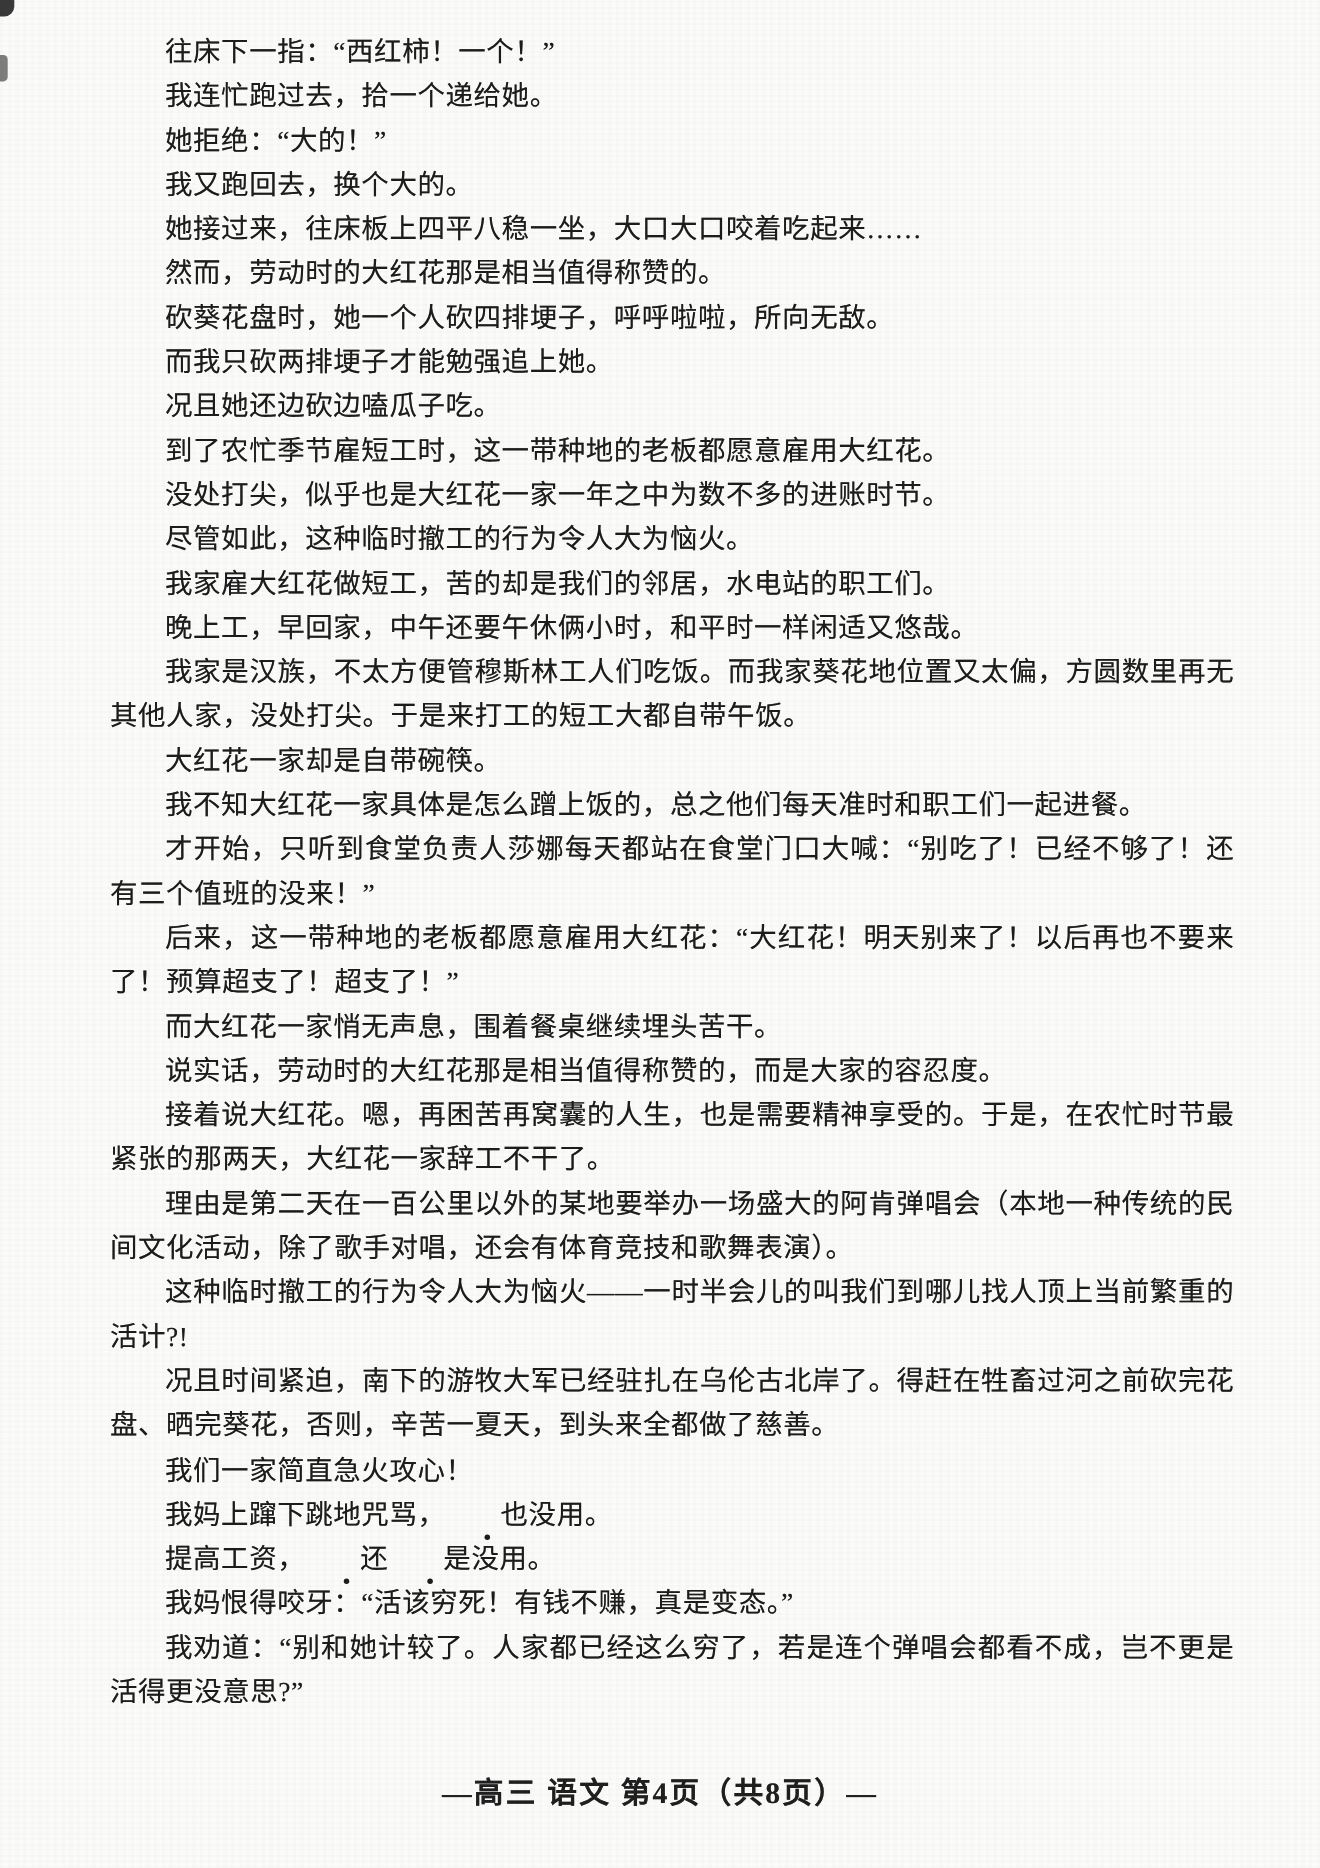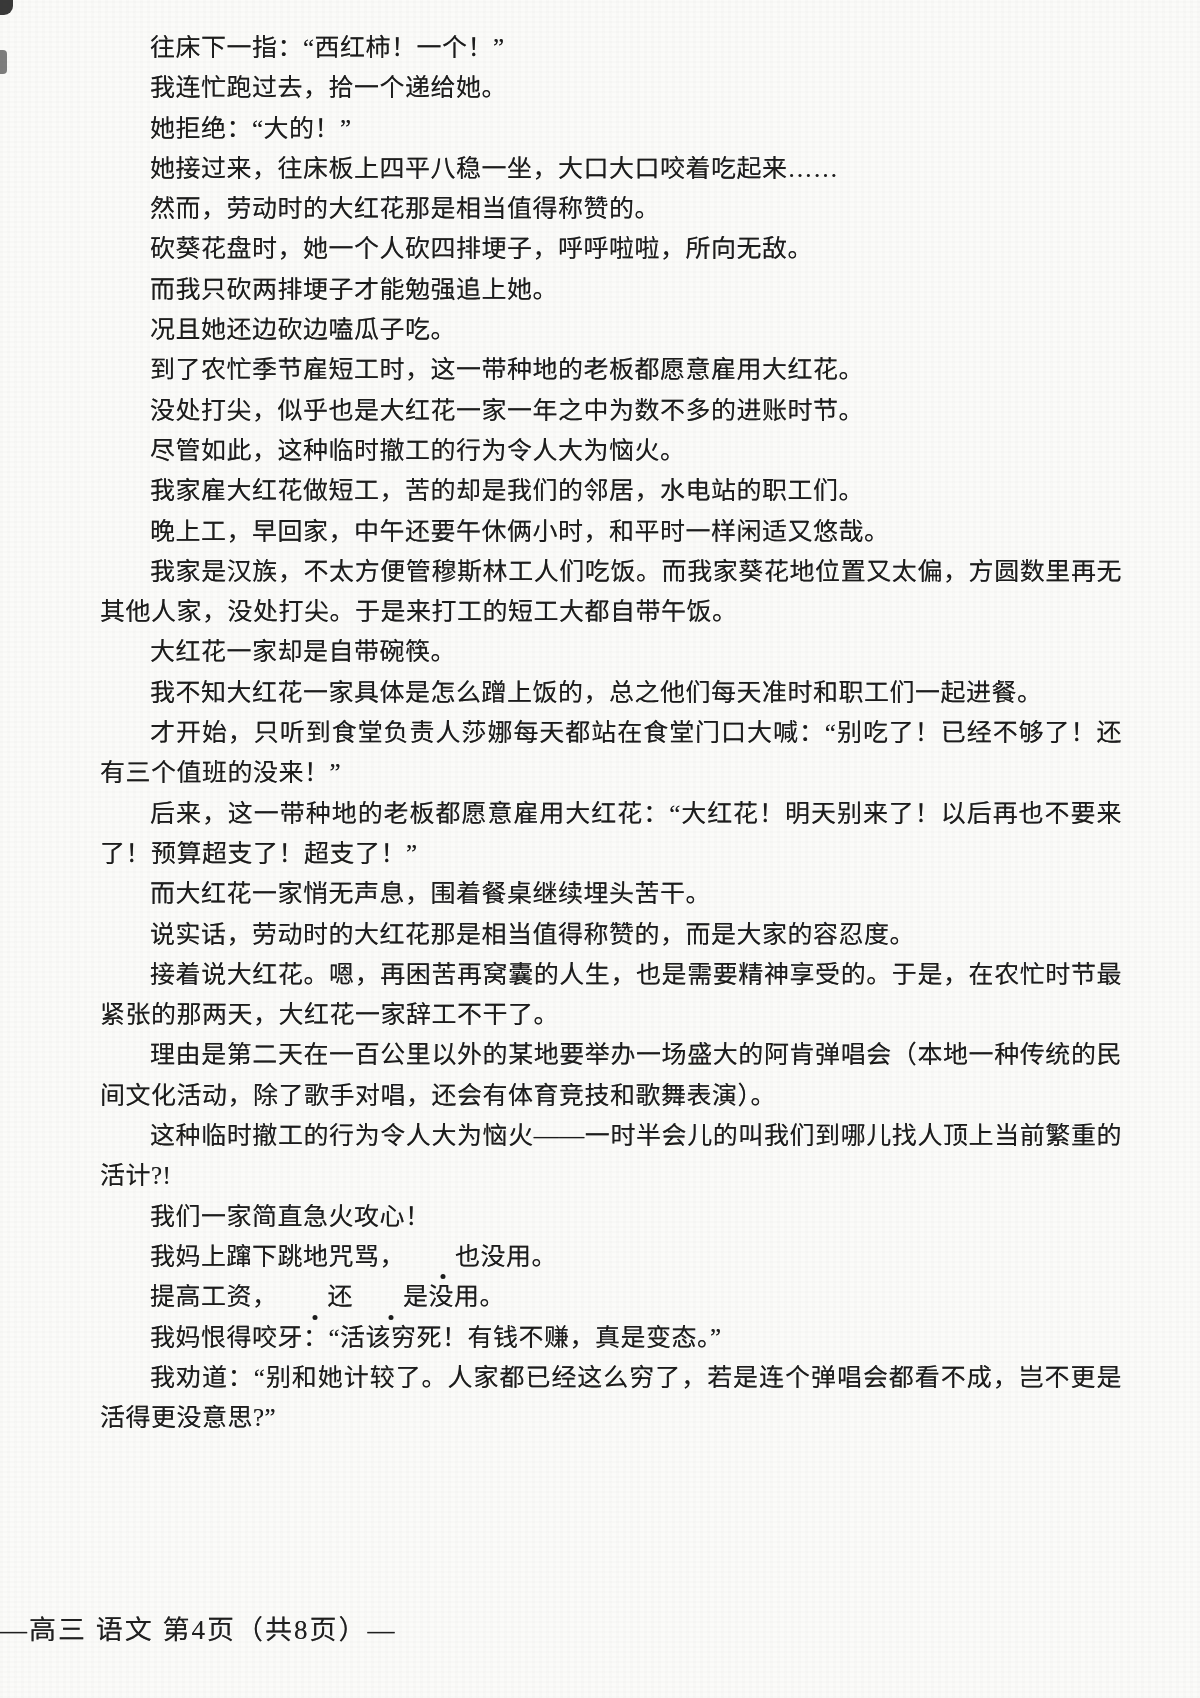--- a/index.html
+++ b/index.html
@@ -54,24 +54,26 @@
     height: 5px;
     border-radius: 50%;
     background: #1c1c1c;
     transform: translateX(-50%);
   }
   .page-footer {
     position: absolute;
     top: 1608px;
     left: 0;
     width: 100%;
+    text-align: center;
     font-size: 27px;
     letter-spacing: 2px;
     color: #1f1f1f;
     text-shadow: 0 0 0.5px rgba(20,20,20,0.55);
+    font-weight: bold;
   }
   
   .artifact-a {
     position: absolute;
     left: 0;
     top: 0;
     width: 13px;
     height: 15px;
     background: #161616;
     border-radius: 0 0 9px 0;
@@ -92,40 +94,42 @@
 <body>
 
 <div class="page">
   <div class="artifact-a"></div>
   <div class="artifact-b"></div>
 
   <main class="passage">
       <p>往床下一指：“西红柿！一个！”</p>
       <p>我连忙跑过去，拾一个递给她。</p>
       <p>她拒绝：“大的！”</p>
+      <p>我又跑回去，换个大的。</p>
       <p>她接过来，往床板上四平八稳一坐，大口大口咬着吃起来……</p>
       <p>然而，劳动时的大红花那是相当值得称赞的。</p>
       <p>砍葵花盘时，她一个人砍四排埂子，呼呼啦啦，所向无敌。</p>
       <p>而我只砍两排埂子才能勉强追上她。</p>
       <p>况且她还边砍边嗑瓜子吃。</p>
       <p>到了农忙季节雇短工时，这一带种地的老板都愿意雇用大红花。</p>
       <p>没处打尖，似乎也是大红花一家一年之中为数不多的进账时节。</p>
       <p>尽管如此，这种临时撤工的行为令人大为恼火。</p>
       <p>我家雇大红花做短工，苦的却是我们的邻居，水电站的职工们。</p>
       <p>晚上工，早回家，中午还要午休俩小时，和平时一样闲适又悠哉。</p>
       <p>我家是汉族，不太方便管穆斯林工人们吃饭。而我家葵花地位置又太偏，方圆数里再无其他人家，没处打尖。于是来打工的短工大都自带午饭。</p>
       <p>大红花一家却是自带碗筷。</p>
       <p>我不知大红花一家具体是怎么蹭上饭的，总之他们每天准时和职工们一起进餐。</p>
       <p>才开始，只听到食堂负责人莎娜每天都站在食堂门口大喊：“别吃了！已经不够了！还有三个值班的没来！”</p>
       <p>后来，这一带种地的老板都愿意雇用大红花：“大红花！明天别来了！以后再也不要来了！预算超支了！超支了！”</p>
       <p>而大红花一家悄无声息，围着餐桌继续埋头苦干。</p>
       <p>说实话，劳动时的大红花那是相当值得称赞的，而是大家的容忍度。</p>
       <p>接着说大红花。嗯，再困苦再窝囊的人生，也是需要精神享受的。于是，在农忙时节最紧张的那两天，大红花一家辞工不干了。</p>
       <p>理由是第二天在一百公里以外的某地要举办一场盛大的阿肯弹唱会（本地一种传统的民间文化活动，除了歌手对唱，还会有体育竞技和歌舞表演）。</p>
       <p>这种临时撤工的行为令人大为恼火——一时半会儿的叫我们到哪儿找人顶上当前繁重的活计?!</p>
+      <p>况且时间紧迫，南下的游牧大军已经驻扎在乌伦古北岸了。得赶在牲畜过河之前砍完花盘、晒完葵花，否则，辛苦一夏天，到头来全都做了慈善。</p>
       <p>我们一家简直急火攻心！</p>
       <p>我妈上蹿下跳地咒骂，<span class="em-char">也</span>没用。</p>
       <p>提高工资，<span class="em-char">还</span><span class="em-char">是</span>没用。</p>
       <p>我妈恨得咬牙：“活该穷死！有钱不赚，真是变态。”</p>
       <p>我劝道：“别和她计较了。人家都已经这么穷了，若是连个弹唱会都看不成，岂不更是活得更没意思?”</p>
     </main>
 
   <footer class="page-footer">
     <span>—高三 语文 第4页（共8页）—</span>
   </footer>

